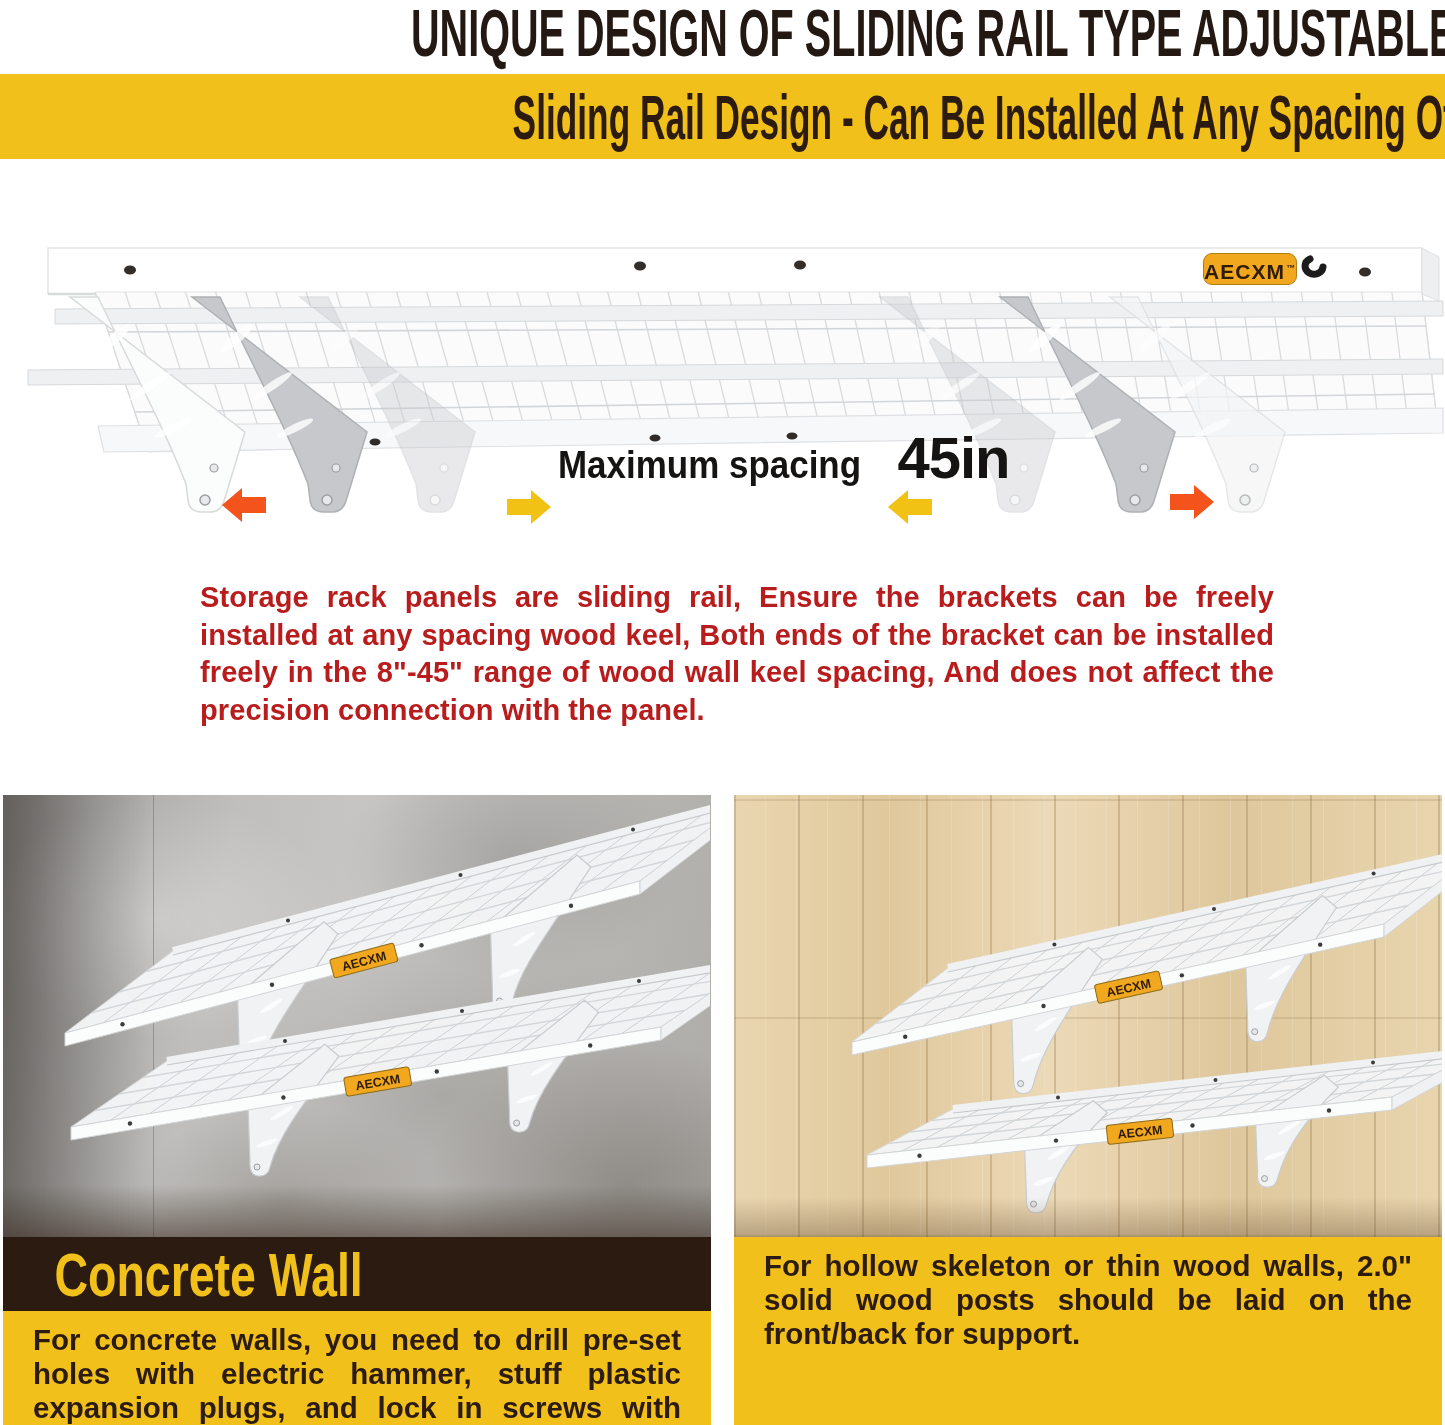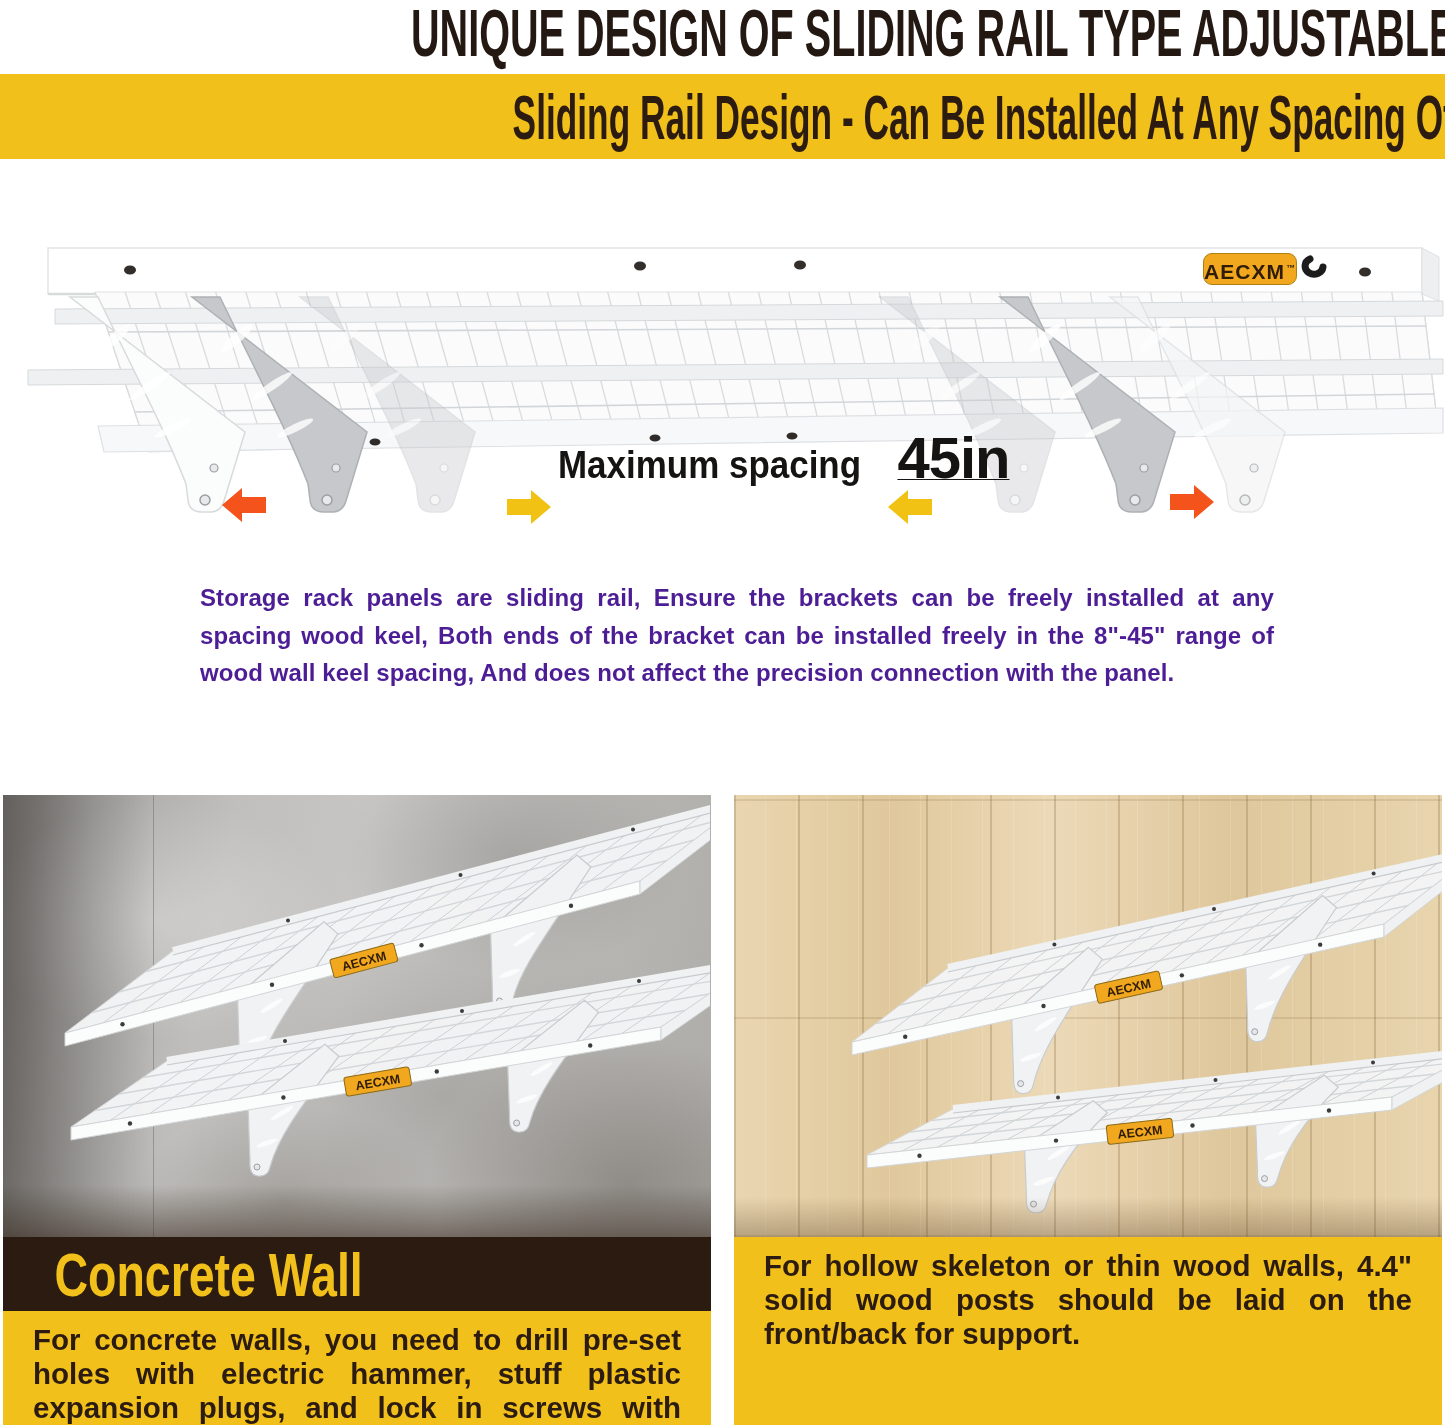--- a/index.html
+++ b/index.html
@@ -17,27 +17,27 @@
   
   #banner{top:74px;left:0;width:1445px;height:85px;background:var(--yellow);
     text-align:center;line-height:87px;font-size:63px;font-weight:700;color:var(--dark-brown);}
 
   
   #rack-svg{top:160px;left:0;}
   #rack-brand{top:253px;left:1203px;width:92px;height:30px;background:var(--badge-amber);
     border:1px solid #b07f14;border-radius:9px;text-align:center;line-height:29px;
     font-size:21px;font-weight:700;color:var(--badge-text);letter-spacing:1px;}
   #rack-brand sup{font-size:9px;vertical-align:8px;margin-left:1px;}
-  #spacing{top:424px;left:558px;font-weight:700;color:#151413;white-space:nowrap;text-decoration:underline;}
+  #spacing{top:424px;left:558px;font-weight:700;color:#151413;white-space:nowrap;}
   #spacing .lbl{font-size:38px;display:inline-block;transform:scaleX(.92);transform-origin:0 100%;}
   #spacing .val{font-size:58px;margin-left:10px;letter-spacing:-1px;}
 
   
-  #desc{top:579px;left:200px;width:1074px;font-size:24px;line-height:37.5px;font-weight:700;
-    text-align:justify;color:#4c1d95;letter-spacing:.1px;}
+  #desc{top:579px;left:200px;width:1074px;font-size:29px;line-height:37.5px;font-weight:700;
+    text-align:justify;color:#b91c1c;letter-spacing:.1px;}
 
   
   #bottom{top:795px;left:3px;width:1439px;height:630px;display:flex;gap:23px;}
   .col{flex:1;display:flex;flex-direction:column;min-width:0;}
   .photo{height:442px;position:relative;overflow:hidden;}
   .photo svg{position:absolute;left:0;top:0;}
 
   .photo.concrete{
     background-color:#b9b8b6;
     background-image:
@@ -381,15 +381,15 @@
             <circle cx="322" cy="345.62" r="2.2" fill="#3b3b3b"></circle>
             <circle cx="458.5" cy="330.54" r="2.2" fill="#3b3b3b"></circle>
             <circle cx="595" cy="315.46" r="2.2" fill="#3b3b3b"></circle>
             <g transform="translate(406,336.84) rotate(-6.304254611057577)">
               <rect x="-33" y="-10" width="66" height="19" rx="2.5" fill="#F2A81E" stroke="#8a6a18" stroke-width="1"></rect>
               <text x="0" y="4.5" text-anchor="middle" font-size="12.5" font-weight="700" font-family="&quot;Liberation Sans&quot;,sans-serif" fill="#2E1C08">AECXM</text>
             </g>
           </g>
         </svg>
     </div>
-    <div class="wall-desc">For hollow skeleton or thin wood walls, 4.4" solid wood posts should be laid on the front/back for support.</div>
+    <div class="wall-desc">For hollow skeleton or thin wood walls, 2.0" solid wood posts should be laid on the front/back for support.</div>
   </div>
 </div>
 
 </body></html>

